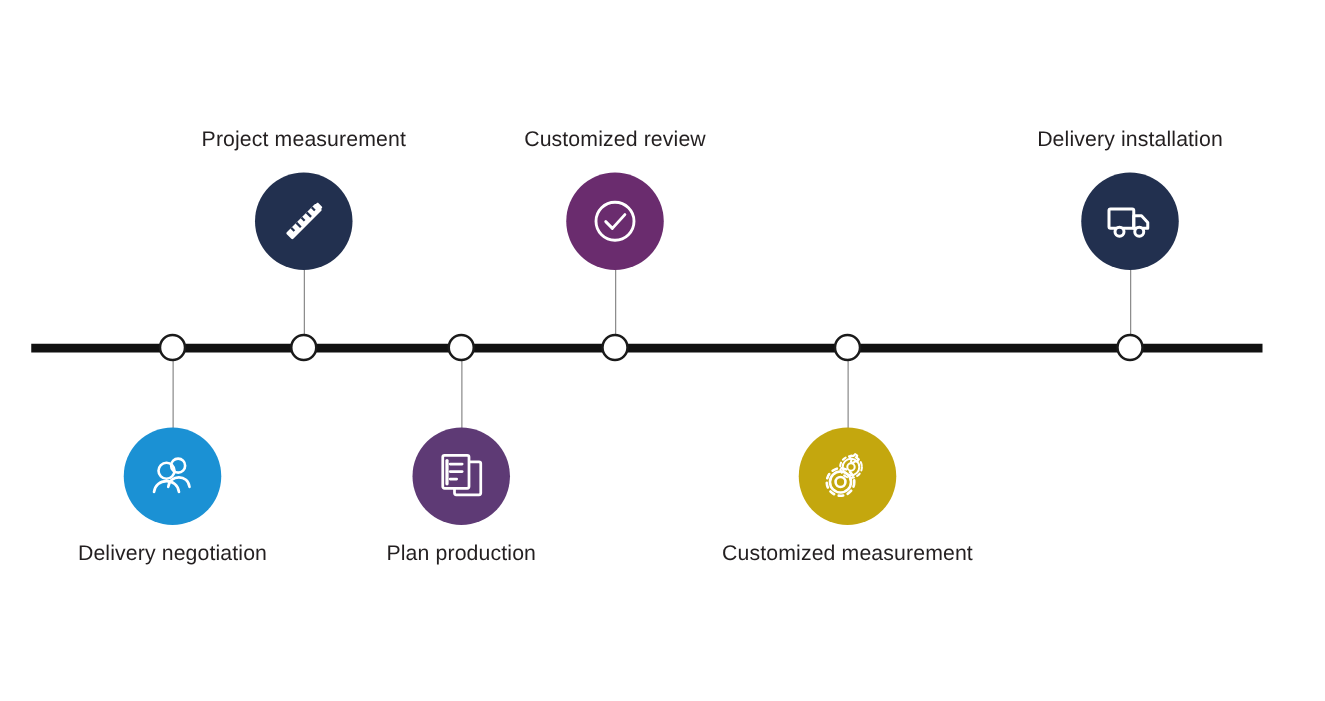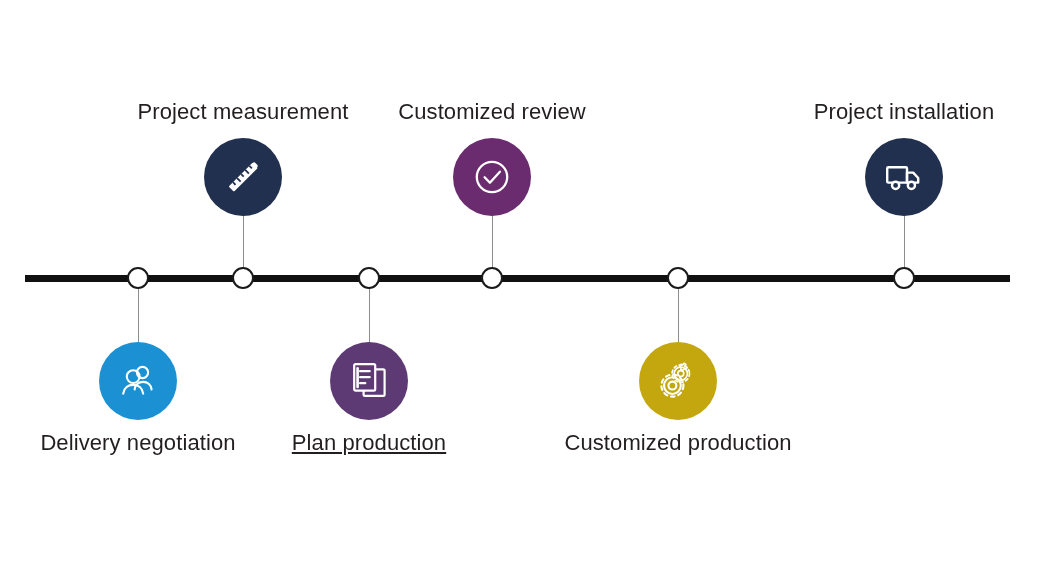--- a/index.html
+++ b/index.html
@@ -61,21 +61,21 @@
     justify-content: center;
   }
   .bubble svg {
     width: 44px;
     height: 44px;
     display: block;
   }
   
   .caption {
     position: absolute;
-    font-size: 22px;
+    font-size: 17px;
     line-height: 22px;
     color: #231f20;
     white-space: nowrap;
     transform: translateX(-50%);
     letter-spacing: 0.1px;
     z-index: 2;
   }
 </style>
 </head>
 <body>
@@ -120,21 +120,21 @@
         <svg viewBox="0 0 44 44" fill="none" stroke="#ffffff" stroke-width="2.2" stroke-linecap="round" stroke-linejoin="round">
     <path d="M13.4 7.8h18.2c0.8 0 1.4 0.6 1.4 1.4v23.6c0 0.8-0.6 1.4-1.4 1.4H13.4c-0.8 0-1.4-0.6-1.4-1.4V9.2c0-0.8 0.6-1.4 1.4-1.4z" transform="translate(4.6 2.6)"></path>
     <path d="M8.6 5.2h18.2c0.8 0 1.4 0.6 1.4 1.4v23.6c0 0.8-0.6 1.4-1.4 1.4H8.6c-0.8 0-1.4-0.6-1.4-1.4V6.6c0-0.8 0.6-1.4 1.4-1.4z" fill="#5e3a75"></path>
     <path d="M13.1 12.2h9.6"></path>
     <path d="M13.1 18.2h9.6"></path>
     <path d="M13.1 24.2h5.2"></path>
     <path d="M10.6 9.4v18.6" stroke-width="2.6"></path>
   </svg>
       </div>
       <div class="node-marker" style="left: 369px; top: 278px;"></div>
-      <div class="caption" style="left: 369px; top: 432px; text-decoration: underline;">Plan production</div>
+      <div class="caption" style="left: 369px; top: 432px;">Plan production</div>
       <div class="stem" style="left: 492px; top: 207px; height: 71px;"></div>
       <div class="bubble" style="left: 492px; top: 177px; background: rgb(106, 44, 110);">
         <svg viewBox="0 0 44 44" fill="none" stroke="#ffffff" stroke-width="2.3" stroke-linecap="round" stroke-linejoin="round">
     <circle cx="22" cy="22" r="15.2"></circle>
     <path d="M14.6 22.3l5.3 5.4 10-11"></path>
   </svg>
       </div>
       <div class="node-marker" style="left: 492px; top: 278px;"></div>
       <div class="caption" style="left: 492px; top: 101px;">Customized review</div>
       <div class="stem" style="left: 678px; top: 278px; height: 73px;"></div>
@@ -147,27 +147,27 @@
       <circle cx="0" cy="0" r="3.6"></circle>
     </g>
     <g transform="translate(16.4 26.6) scale(1.04)">
       <circle cx="0" cy="0" r="10.6" stroke-dasharray="3.6 3.6"></circle>
       <circle cx="0" cy="0" r="8.1"></circle>
       <circle cx="0" cy="0" r="3.8"></circle>
     </g>
   </svg>
       </div>
       <div class="node-marker" style="left: 678px; top: 278px;"></div>
-      <div class="caption" style="left: 678px; top: 432px;">Customized production</div>
+      <div class="caption" style="left: 678px; top: 432px;">Customized measurement</div>
       <div class="stem" style="left: 904px; top: 207px; height: 71px;"></div>
       <div class="bubble" style="left: 904px; top: 177px; background: rgb(34, 48, 79);">
         <svg viewBox="0 0 44 44" fill="none" stroke="#ffffff" stroke-width="2.4" stroke-linecap="round" stroke-linejoin="round">
     <path d="M6.4 12.2h17.4c0.7 0 1.2 0.5 1.2 1.2v14.2H6.4c-0.7 0-1.2-0.5-1.2-1.2V13.4c0-0.7 0.5-1.2 1.2-1.2z"></path>
     <path d="M25 17.6h6.2l5 5.4v4.6H25z"></path>
     <circle cx="13.6" cy="30.4" r="3.6" fill="#22304f"></circle>
     <circle cx="29.4" cy="30.4" r="3.6" fill="#22304f"></circle>
   </svg>
       </div>
       <div class="node-marker" style="left: 904px; top: 278px;"></div>
-      <div class="caption" style="left: 904px; top: 101px;">Project installation</div>
+      <div class="caption" style="left: 904px; top: 101px;">Delivery installation</div>
     </div>
 
 </div>
 
 </body></html>

